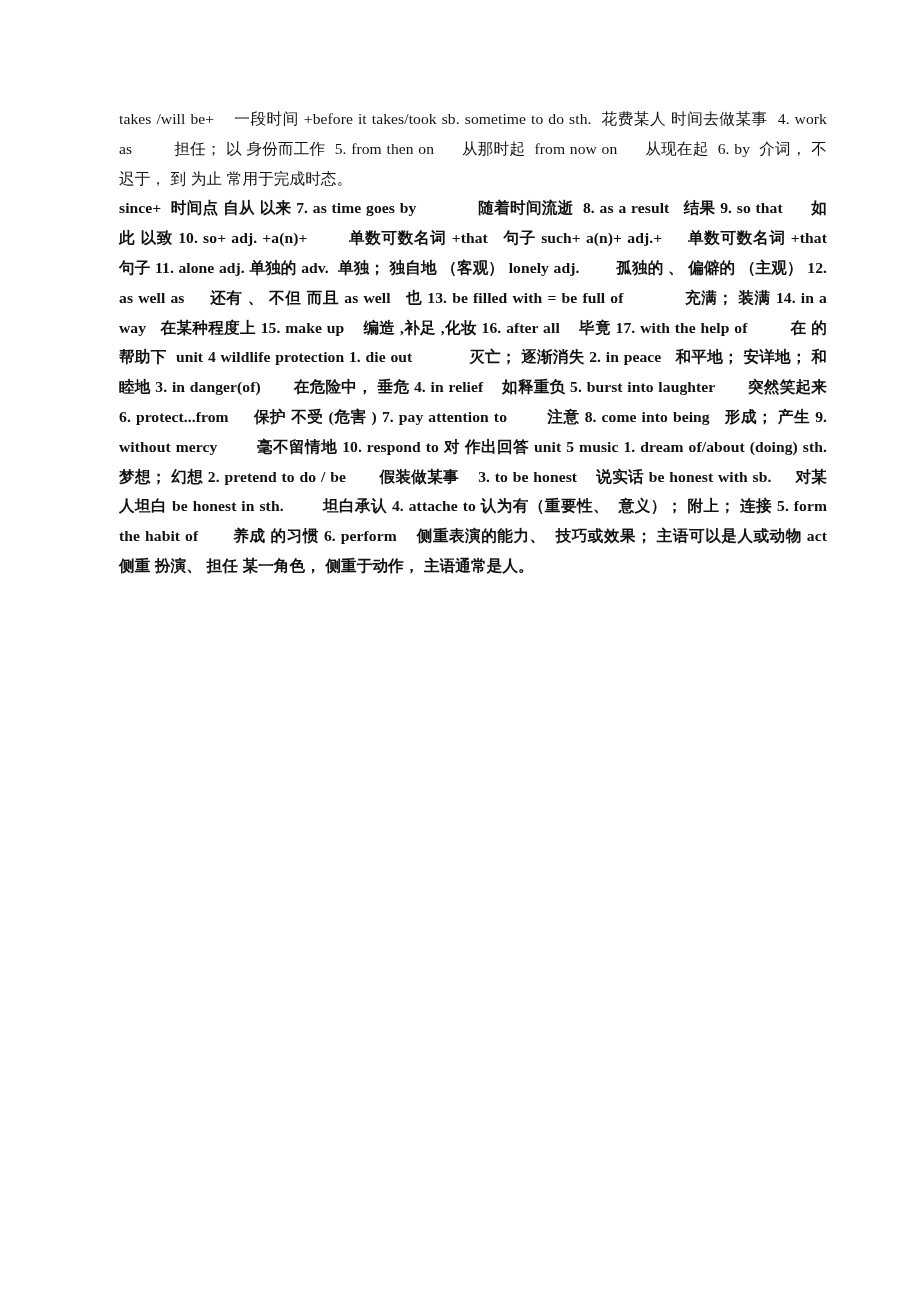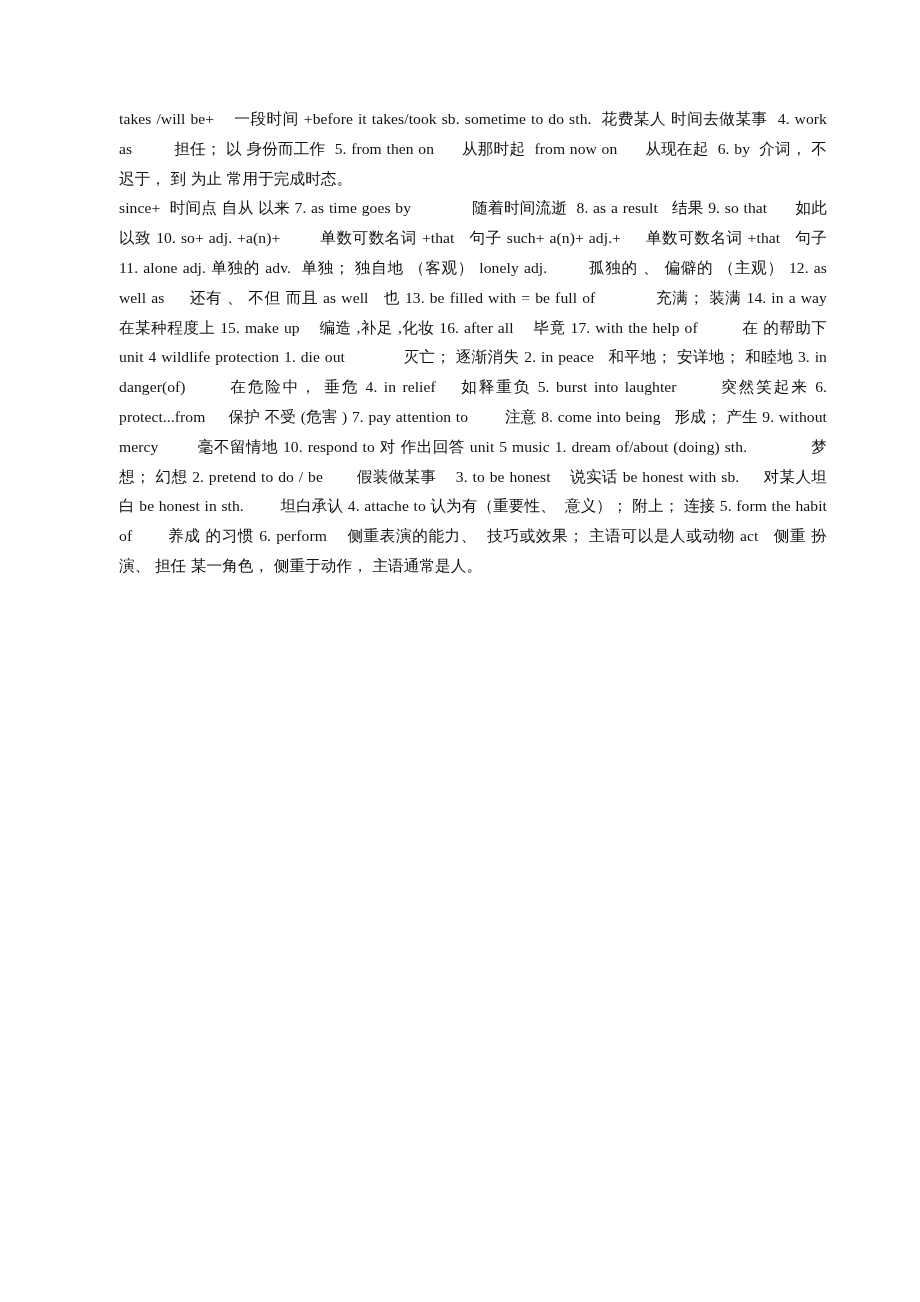--- a/index.html
+++ b/index.html
@@ -44,20 +44,21 @@
     text-align: justify;
     text-justify: inter-character;
     letter-spacing: 0.08px;
     word-spacing: 0.6px;
     white-space: pre-wrap;
     overflow-wrap: break-word;
   }
 
   .para + .para {
     margin-top: 0px;
+    font-weight: bold;
   }
 </style>
 </head>
 <body>
 
 <div id="doc-page">
   <div id="doc-body">
     <p class="para">takes /will be+    一段时间 +before it takes/took sb. sometime to do sth.  花费某人 时间去做某事  4. work as         担任； 以 身份而工作  5. from then on      从那时起  from now on      从现在起  6. by  介词， 不迟于， 到 为止 常用于完成时态。</p>
     <p class="para">since+  时间点 自从 以来 7. as time goes by             随着时间流逝  8. as a result   结果 9. so that      如此 以致 10. so+ adj. +a(n)+        单数可数名词 +that   句子 such+ a(n)+ adj.+     单数可数名词 +that   句子 11. alone adj. 单独的 adv.  单独； 独自地 （客观） lonely adj.        孤独的 、 偏僻的 （主观） 12. as well as     还有 、 不但 而且 as well   也 13. be filled with = be full of            充满； 装满 14. in a way   在某种程度上 15. make up    编造 ,补足 ,化妆 16. after all    毕竟 17. with the help of         在 的帮助下  unit 4 wildlife protection 1. die out            灭亡； 逐渐消失 2. in peace   和平地； 安详地； 和睦地 3. in danger(of)       在危险中， 垂危 4. in relief    如释重负 5. burst into laughter       突然笑起来 6. protect...from     保护 不受 (危害 ) 7. pay attention to        注意 8. come into being   形成； 产生 9. without mercy        毫不留情地 10. respond to 对 作出回答 unit 5 music 1. dream of/about (doing) sth.             梦想； 幻想 2. pretend to do / be       假装做某事    3. to be honest    说实话 be honest with sb.     对某人坦白 be honest in sth.        坦白承认 4. attache to 认为有（重要性、  意义）； 附上； 连接 5. form the habit of       养成 的习惯 6. perform    侧重表演的能力、  技巧或效果； 主语可以是人或动物 act   侧重 扮演、 担任 某一角色， 侧重于动作， 主语通常是人。</p>
   </div>

